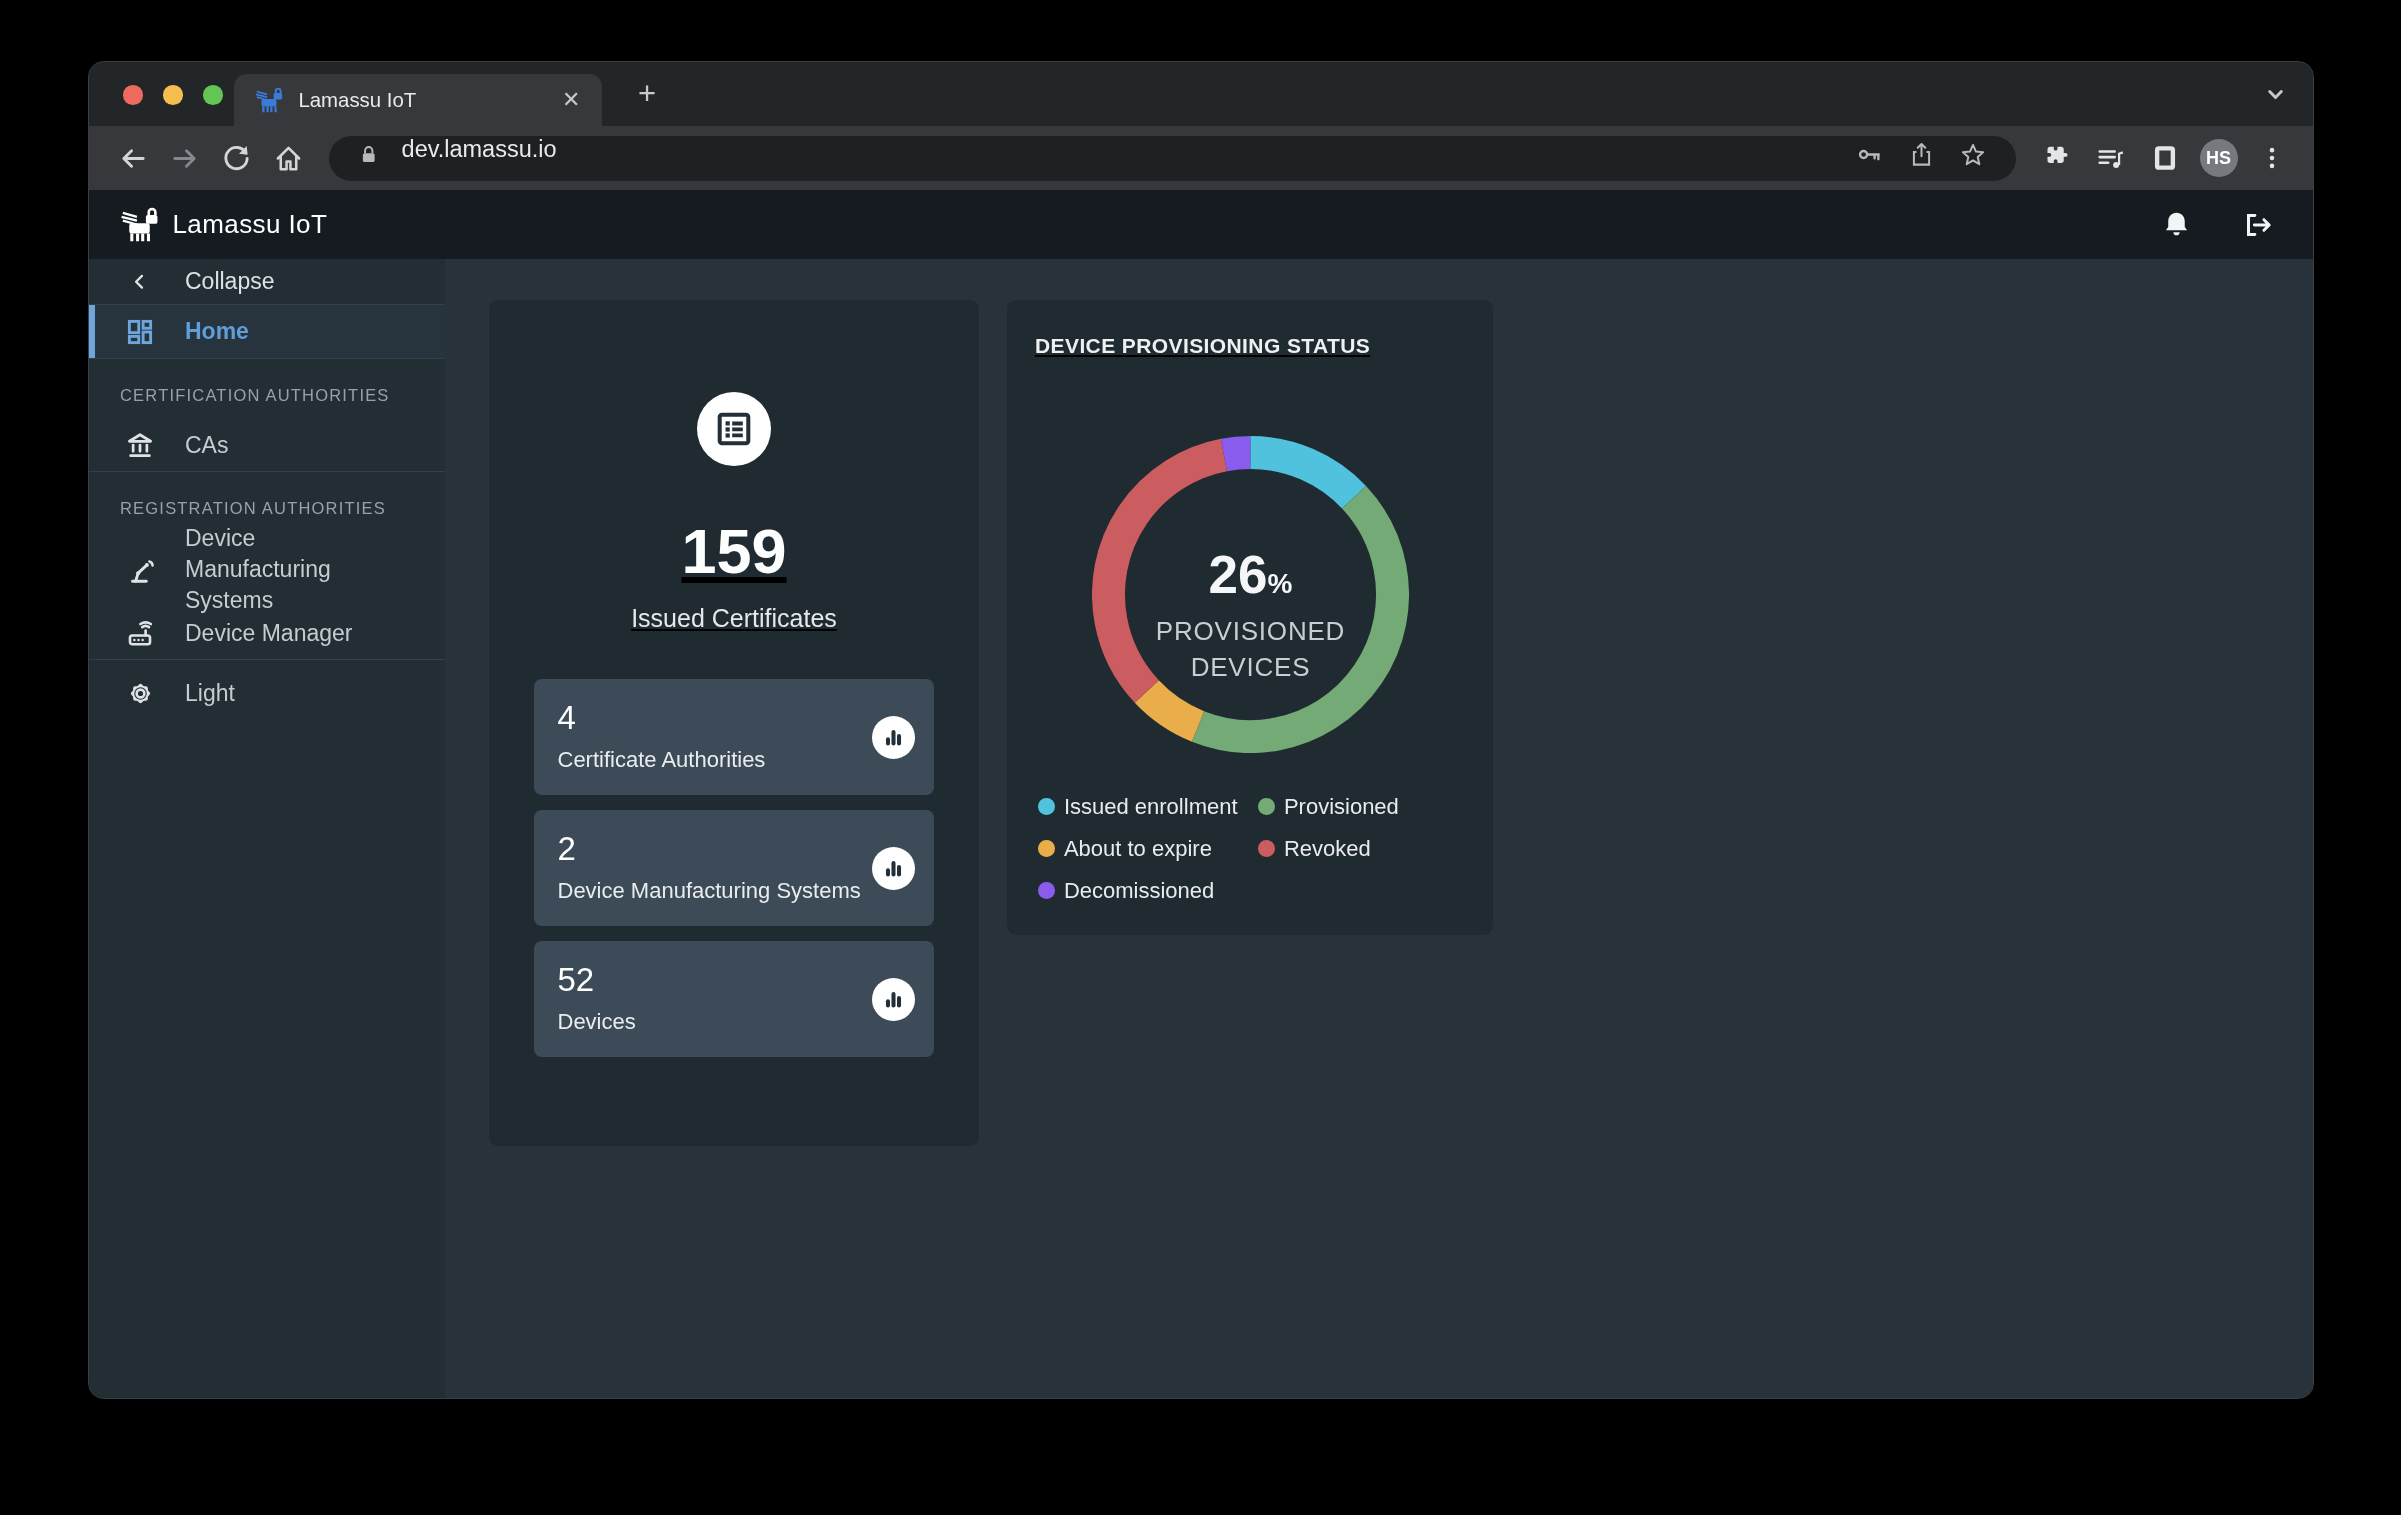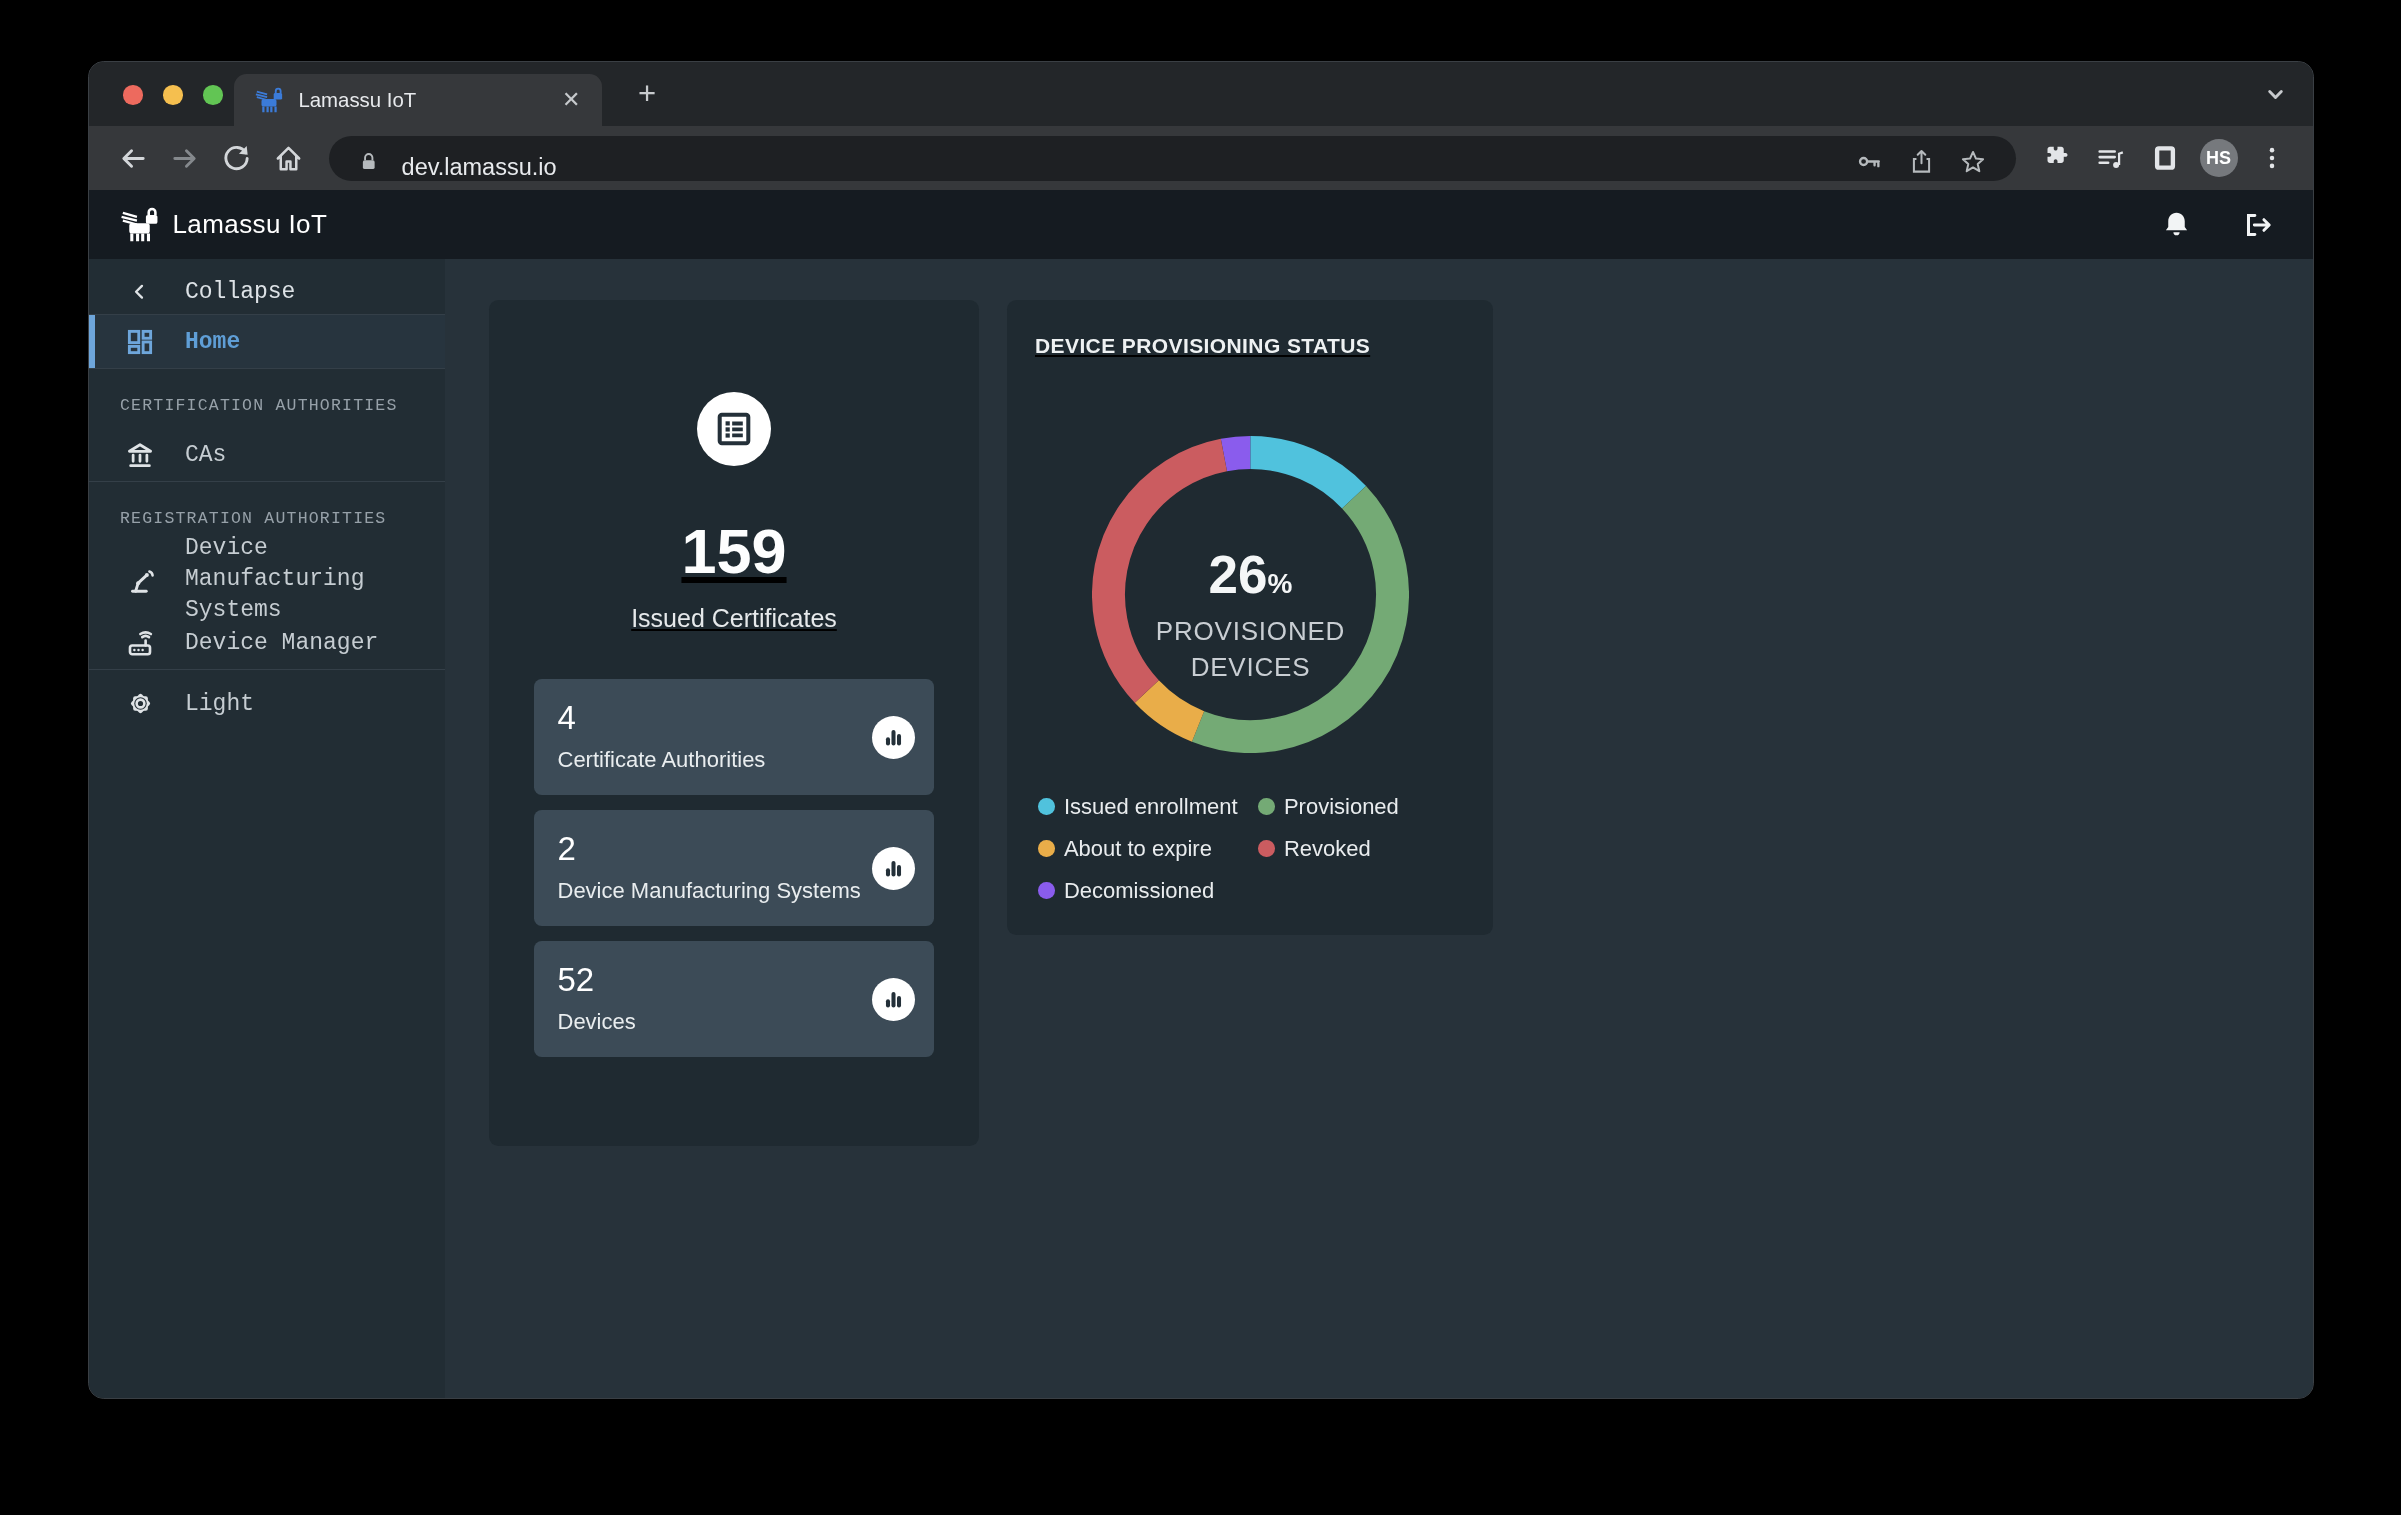--- a/index.html
+++ b/index.html
@@ -25,42 +25,42 @@
             font-size:31px; line-height:36px; text-align:center; border-radius:50%; }
   .strip-chevron { position:absolute; right:22px; top:17px; color:#c7cacd; }
 
   
   .toolbar { height:64px; background:#36383b; display:flex; align-items:center;
              padding:0 20.4px 0 22px; gap:7.8px; flex:none; }
   .navbtn { width:44px; height:44px; display:flex; align-items:center; justify-content:center;
             color:#d3d6d9; flex:none; }
   .navbtn.dim { color:#85898d; }
   .urlpill { flex:1; height:45px; background:#1e2023; border-radius:23px; margin:0 11px;
-             display:flex; align-items:flex-end; padding:0 23.5px 0 20.4px; gap:14px; min-width:0; }
+             display:flex; align-items:flex-start; padding:0 23.5px 0 20.4px; gap:14px; min-width:0; }
   .urlpill .url { color:#e8eaed; font-size:23.5px; flex:1; }
   .pill-ico { color:#b6babd; display:flex; align-items:center; justify-content:center;
               width:38px; height:38px; flex:none; }
   .tb-right { display:flex; align-items:center; gap:14px; flex:none; }
   .tb-ico { width:41px; height:41px; display:flex; align-items:center; justify-content:center;
             color:#e3e5e8; }
   .avatar { width:38px; height:38px; border-radius:50%; background:#76797d; color:#fff;
             font-size:18px; font-weight:bold; display:flex; align-items:center; justify-content:center; }
 
   
   .appheader { height:69px; background:#151b21; display:flex; align-items:center;
                padding:0 31px 0 30px; flex:none; }
   .brand { display:flex; align-items:center; gap:12.5px; color:#fff; }
   .brand .brand-name { font-size:26px; letter-spacing:0.4px; }
   .hdr-spacer { flex:1; }
   .hdr-ico { width:50px; height:50px; display:flex; align-items:center; justify-content:center;
              color:#f2f4f5; margin-left:31px; }
 
   
   .content { flex:1; display:flex; min-height:0; }
-  .sidebar { width:356px; background:#222d34; flex:none; padding-top:10px; color:#c6cdd2;font-family:Liberation Mono, monospace; }
+  .sidebar { width:356px; background:#222d34; flex:none; padding-top:0; color:#c6cdd2; }
   .sb-row { display:flex; align-items:center; height:52px; padding-left:34px; gap:28px;
             font-size:23px; position:relative; }
   .sb-row .sb-ico { width:34px; display:flex; justify-content:center; color:#dfe3e6; flex:none; }
   .sb-sep { border-top:0.8px solid #343f48; }
   .sb-collapse { height:45px; color:#dde2e6; }
   .sb-active { background:#27343e; height:53px; }
   .sb-active::before { content:""; position:absolute; left:0; top:0; bottom:0; width:5.5px;
                        background:#6ea6db; }
   .sb-active .sb-ico { color:#6ea6db; }
   .sb-active .sb-label { color:#5f9ed6; font-weight:bold; }

